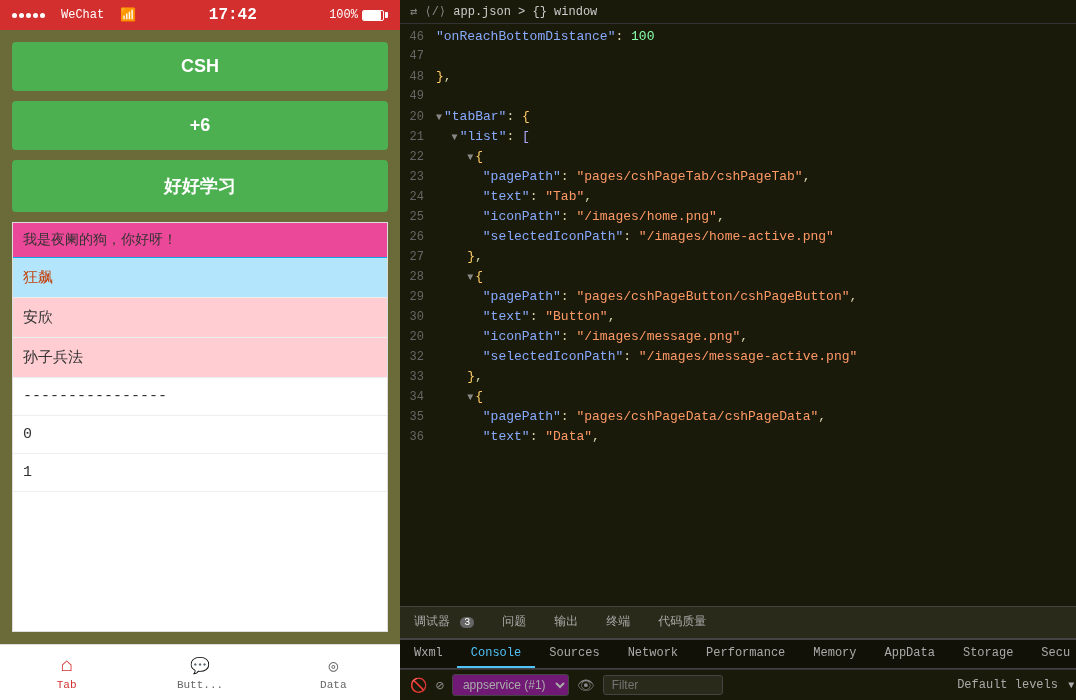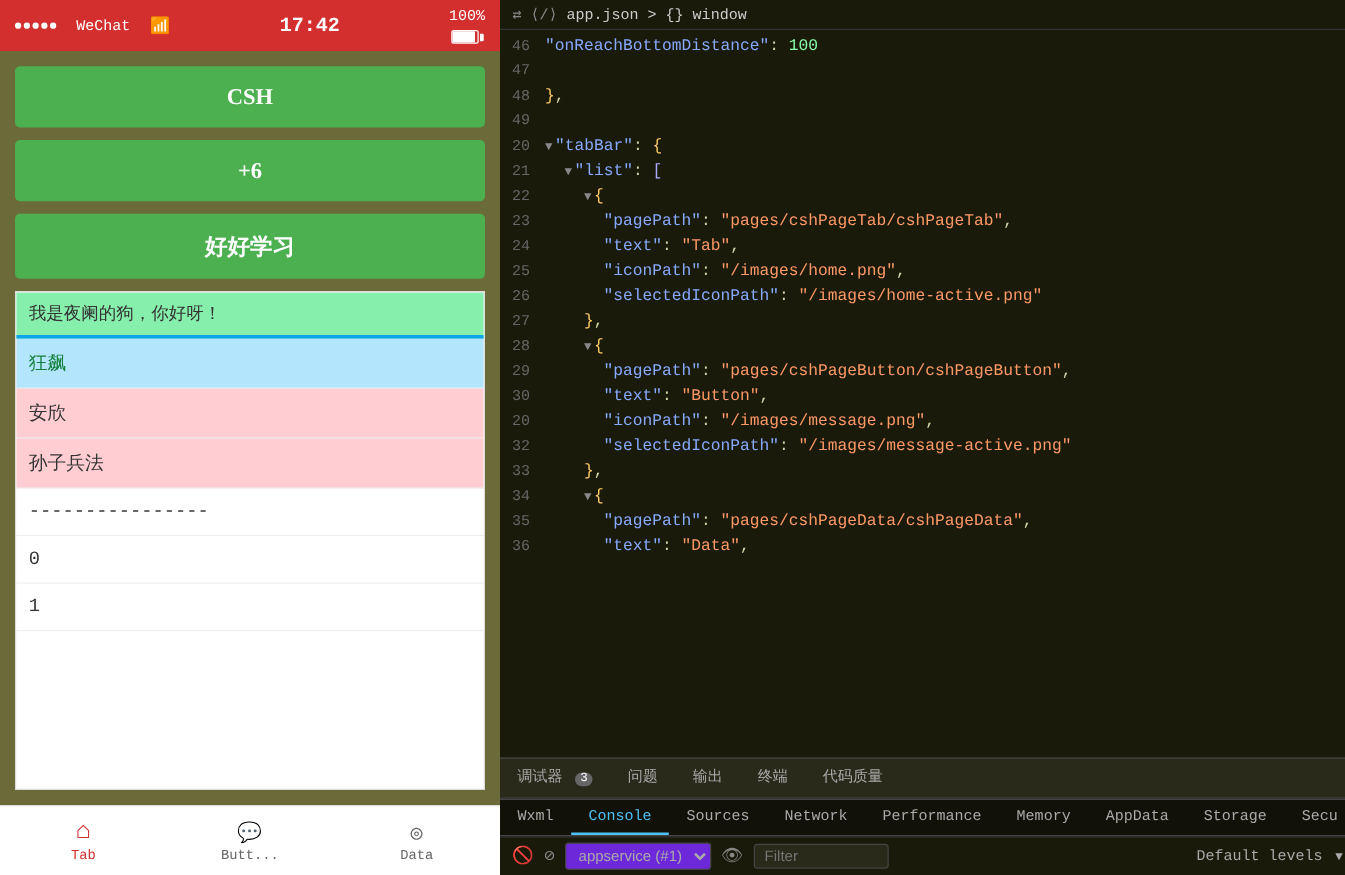--- a/index.html
+++ b/index.html
@@ -44,21 +44,21 @@
     .status-dot {
       width: 5px; height: 5px; border-radius: 50%; background: white;
     }
 
     .status-center {
       font-size: 16px;
       font-weight: bold;
     }
 
     .status-right {
-      display: flex; align-items: center; gap: 4px; font-size: 12px; flex-direction: column;
+      display: flex; align-items: center; gap: 4px; font-size: 12px;
     }
 
     .battery-icon {
       display: inline-flex; align-items: center;
     }
     .battery-body {
       width: 22px; height: 11px; border: 1.5px solid white; border-radius: 2px; position: relative;
     }
     .battery-fill {
       width: 90%; height: 100%; background: white; border-radius: 1px;
@@ -117,48 +117,47 @@
       background: #4caf50;
       color: white;
       border: none;
       border-radius: 4px;
       padding: 14px;
       font-size: 18px;
       font-weight: bold;
       cursor: pointer;
       width: 100%;
       display: block;
-      font-family: Liberation Serif, serif;
     }
 
     .list-area {
       flex: 1;
       background: white;
       border: 1px solid #ddd;
       overflow: hidden;
     }
 
     .list-input-row {
       padding: 8px 10px;
-      border-bottom: 3px solid #0ea5e9;
+      border-bottom: 1px solid #0ea5e9;
       font-size: 14px;
       color: #333;
-      background: #86efac;
+      background: #ec4899;
     }
 
     .list-row {
       padding: 10px 10px;
       border-bottom: 1px solid #eee;
       font-size: 15px;
       color: #333;
     }
 
     .list-row.blue-highlight {
       background: #b3e5fc;
-      color: #15803d;
+      color: #c2410c;
     }
 
     .list-row.pink {
       background: #ffcdd2;
     }
 
     .list-row.pink-light {
       background: #fce4ec;
     }
 
@@ -323,41 +322,41 @@
       display: flex; gap: 8px; align-items: center;
     }
 
     .bottom-icon {
       color: #888;
       font-size: 14px;
       cursor: pointer;
     }
 
     .appservice-selector {
-      background: #6d28d9;
+      background: #701a75;
       color: #aaa;
       border: 1px solid #444;
       border-radius: 3px;
       padding: 2px 6px;
       font-size: 12px;
       cursor: pointer;
     }
 
     .eye-icon {
       color: #888; cursor: pointer; font-size: 14px;
     }
 
     .filter-input {
       background: #2a2a1a;
       border: 1px solid #444;
       color: #aaa;
       padding: 2px 8px;
       border-radius: 3px;
       font-size: 12px;
-      width: 108px;
+      width: 120px;
     }
 
     .default-levels {
       color: #aaa;
       font-size: 12px;
       cursor: pointer;
       margin-left: auto;
     }
 
     .chevron-down { font-size: 10px; margin-left: 3px; }

